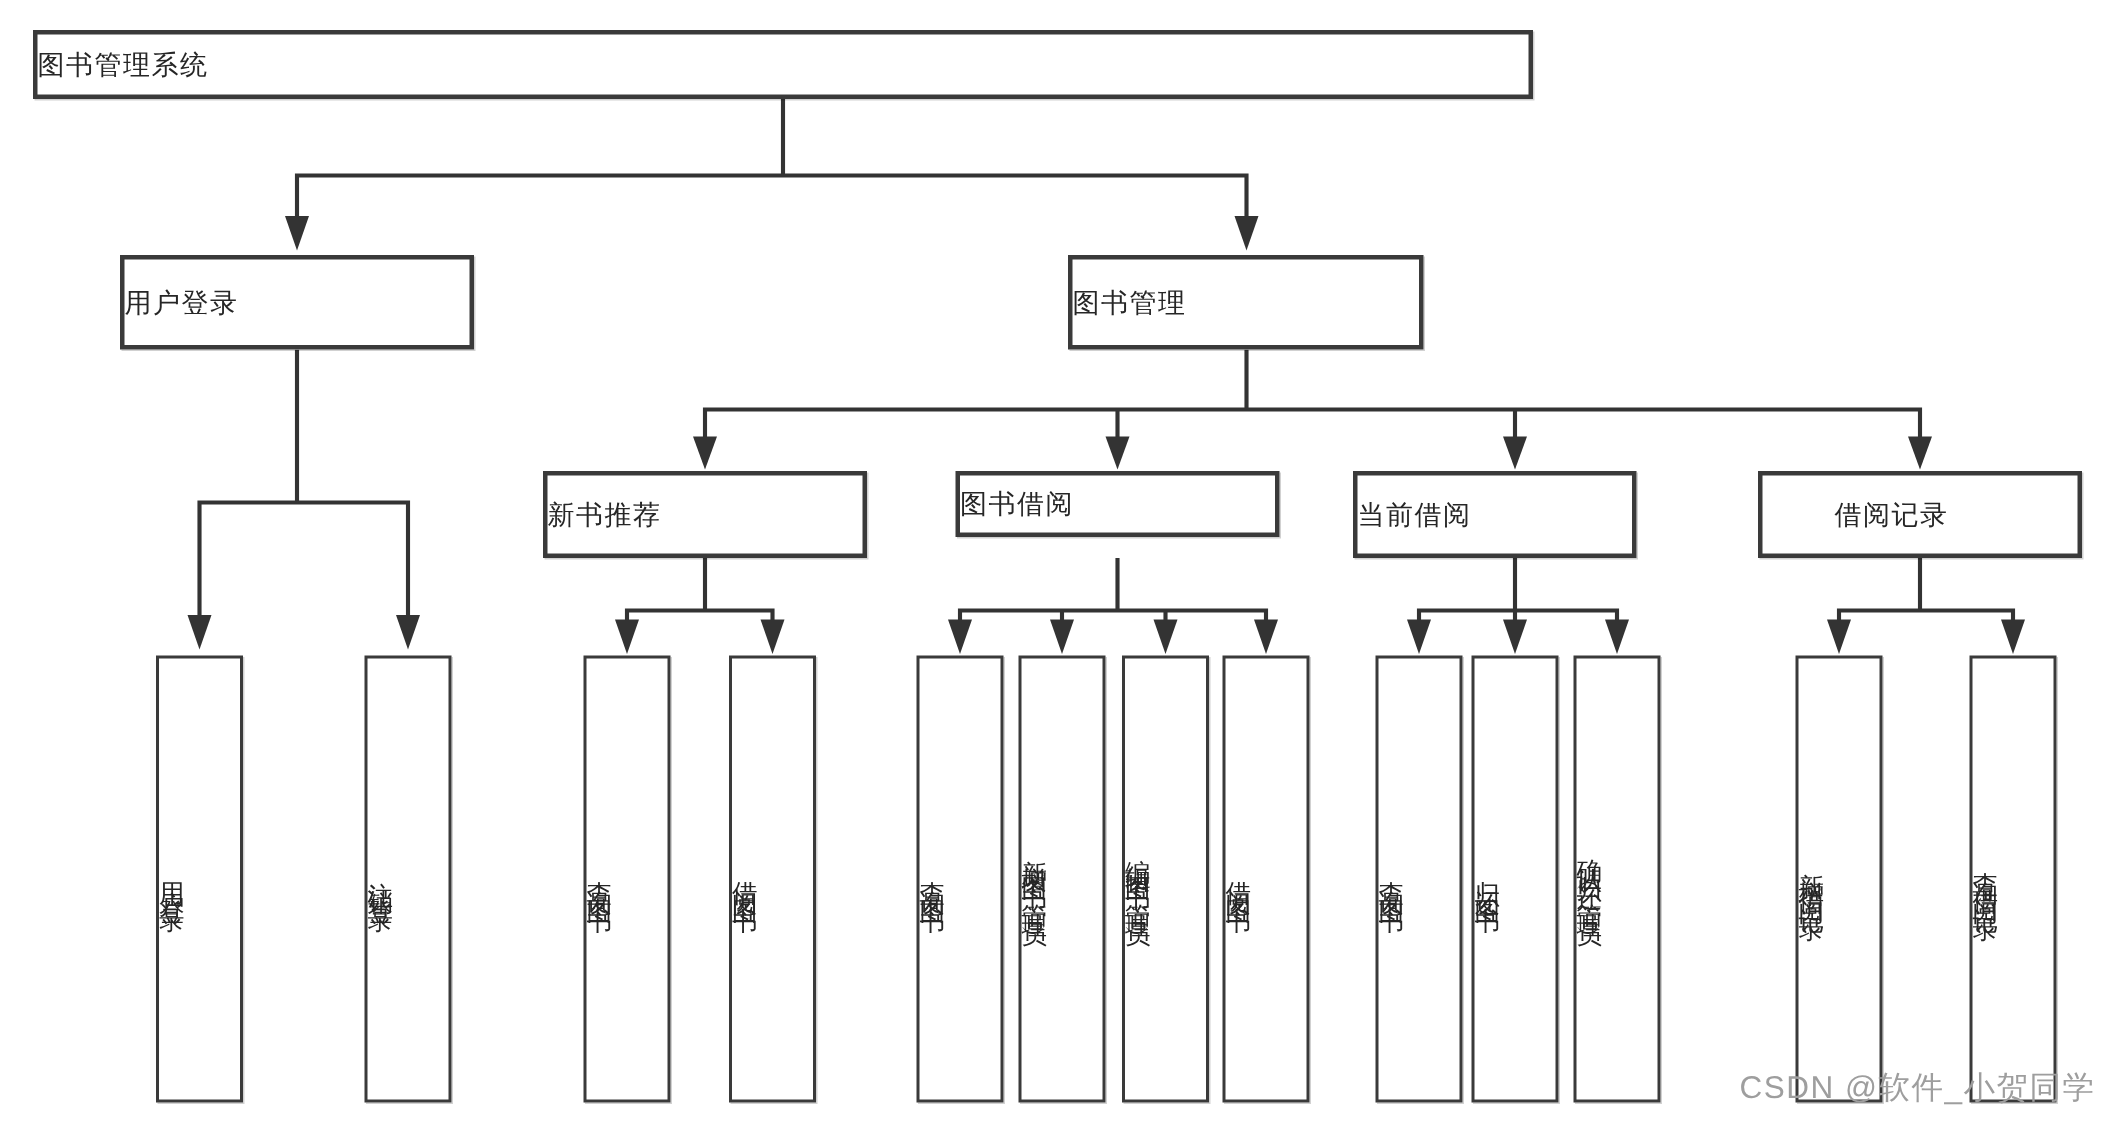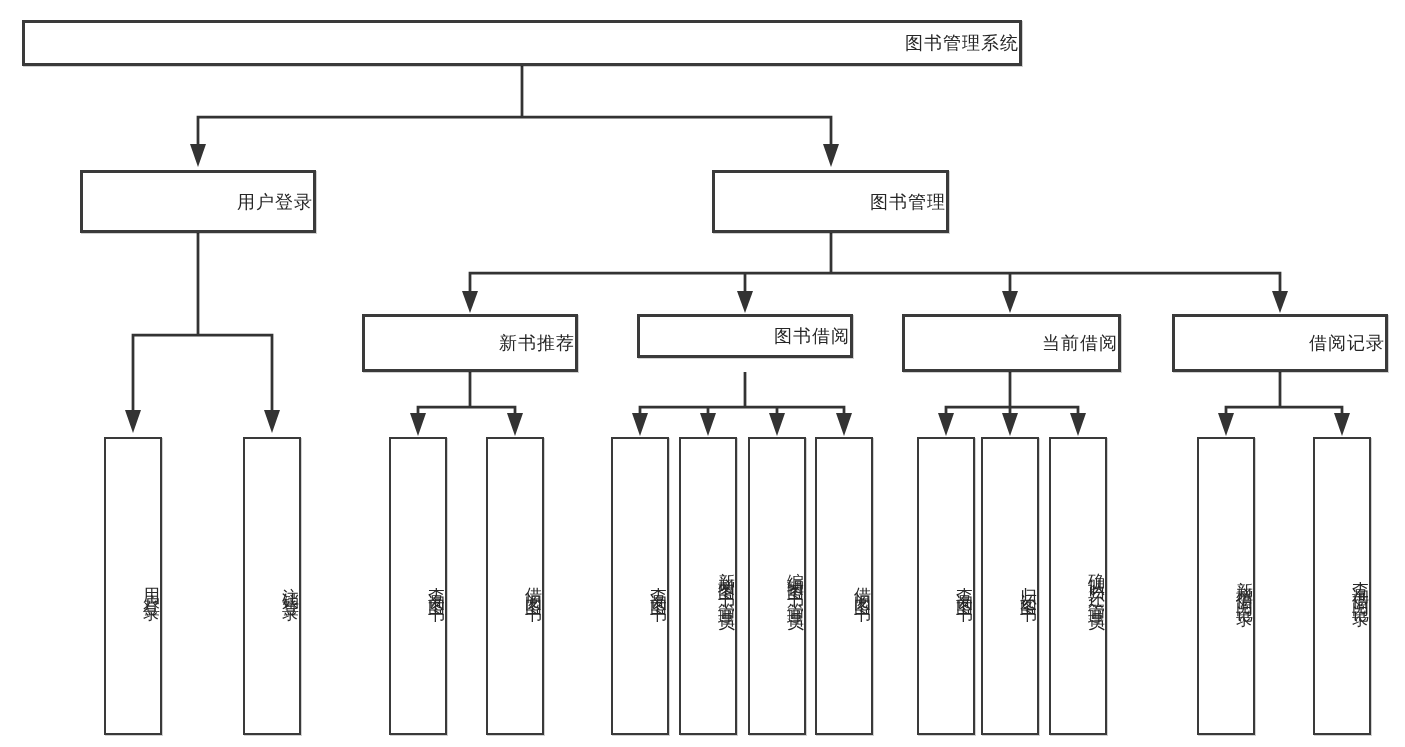--- a/index.html
+++ b/index.html
@@ -23,21 +23,21 @@
     height: 747px;
     z-index: 1;
   }
   .box {
     position: absolute;
     box-sizing: border-box;
     background: #ffffff;
     border: 3px solid #3a3a3a;
     display: flex;
     align-items: center;
-    justify-content: flex-end;
+    justify-content: flex-start;
     color: #262626;
     z-index: 2;
     box-shadow: 1px 1px 0 rgba(0,0,0,0.18);
   }
   .hbox { font-size: 18px; letter-spacing: 1px; }
   .leaf {
     border-width: 2.5px;
     font-size: 17px;
   }
   .leaf .vtext {
@@ -116,21 +116,21 @@
   <div class="box hbox" style="left:362px; top:314px; width:216px; height:58px;">
     <span>新书推荐</span>
   </div>
 
   <div class="box hbox" style="left:712px; top:170px; width:237px; height:63px;">
     <span>图书管理</span>
   </div>
   <div class="box hbox" style="left:637px; top:314px; width:216px; height:44px;">
     <span>图书借阅</span>
   </div>
-  <div class="box hbox" style="left:902px; top:314px; width:219px; height:58px;padding-left:20px;">
+  <div class="box hbox" style="left:902px; top:314px; width:189px; height:58px;">
     <span>当前借阅</span>
   </div>
   <div class="box hbox" style="left:1172px; top:314px; width:216px; height:58px;padding-left:48px;">
     <span>借阅记录</span>
   </div>
 
   <div class="box leaf" style="left:104px; top:437px; width:58px; height:298px;">
     <span class="vtext">用户登录</span>
   </div>
   <div class="box leaf" style="left:243px; top:437px; width:58px; height:298px;">
@@ -163,14 +163,15 @@
   <div class="box leaf" style="left:1049px; top:437px; width:58px; height:298px;">
     <span class="vtext">确认归还（管理员）</span>
   </div>
   <div class="box leaf" style="left:1197px; top:437px; width:58px; height:298px;">
     <span class="vtext">新增借阅记录</span>
   </div>
   <div class="box leaf" style="left:1313px; top:437px; width:58px; height:298px;">
     <span class="vtext">查询借阅记录</span>
   </div>
 
+  <div id="watermark">CSDN @软件_小贺同学</div>
 
 </div>
 
 </body></html>

